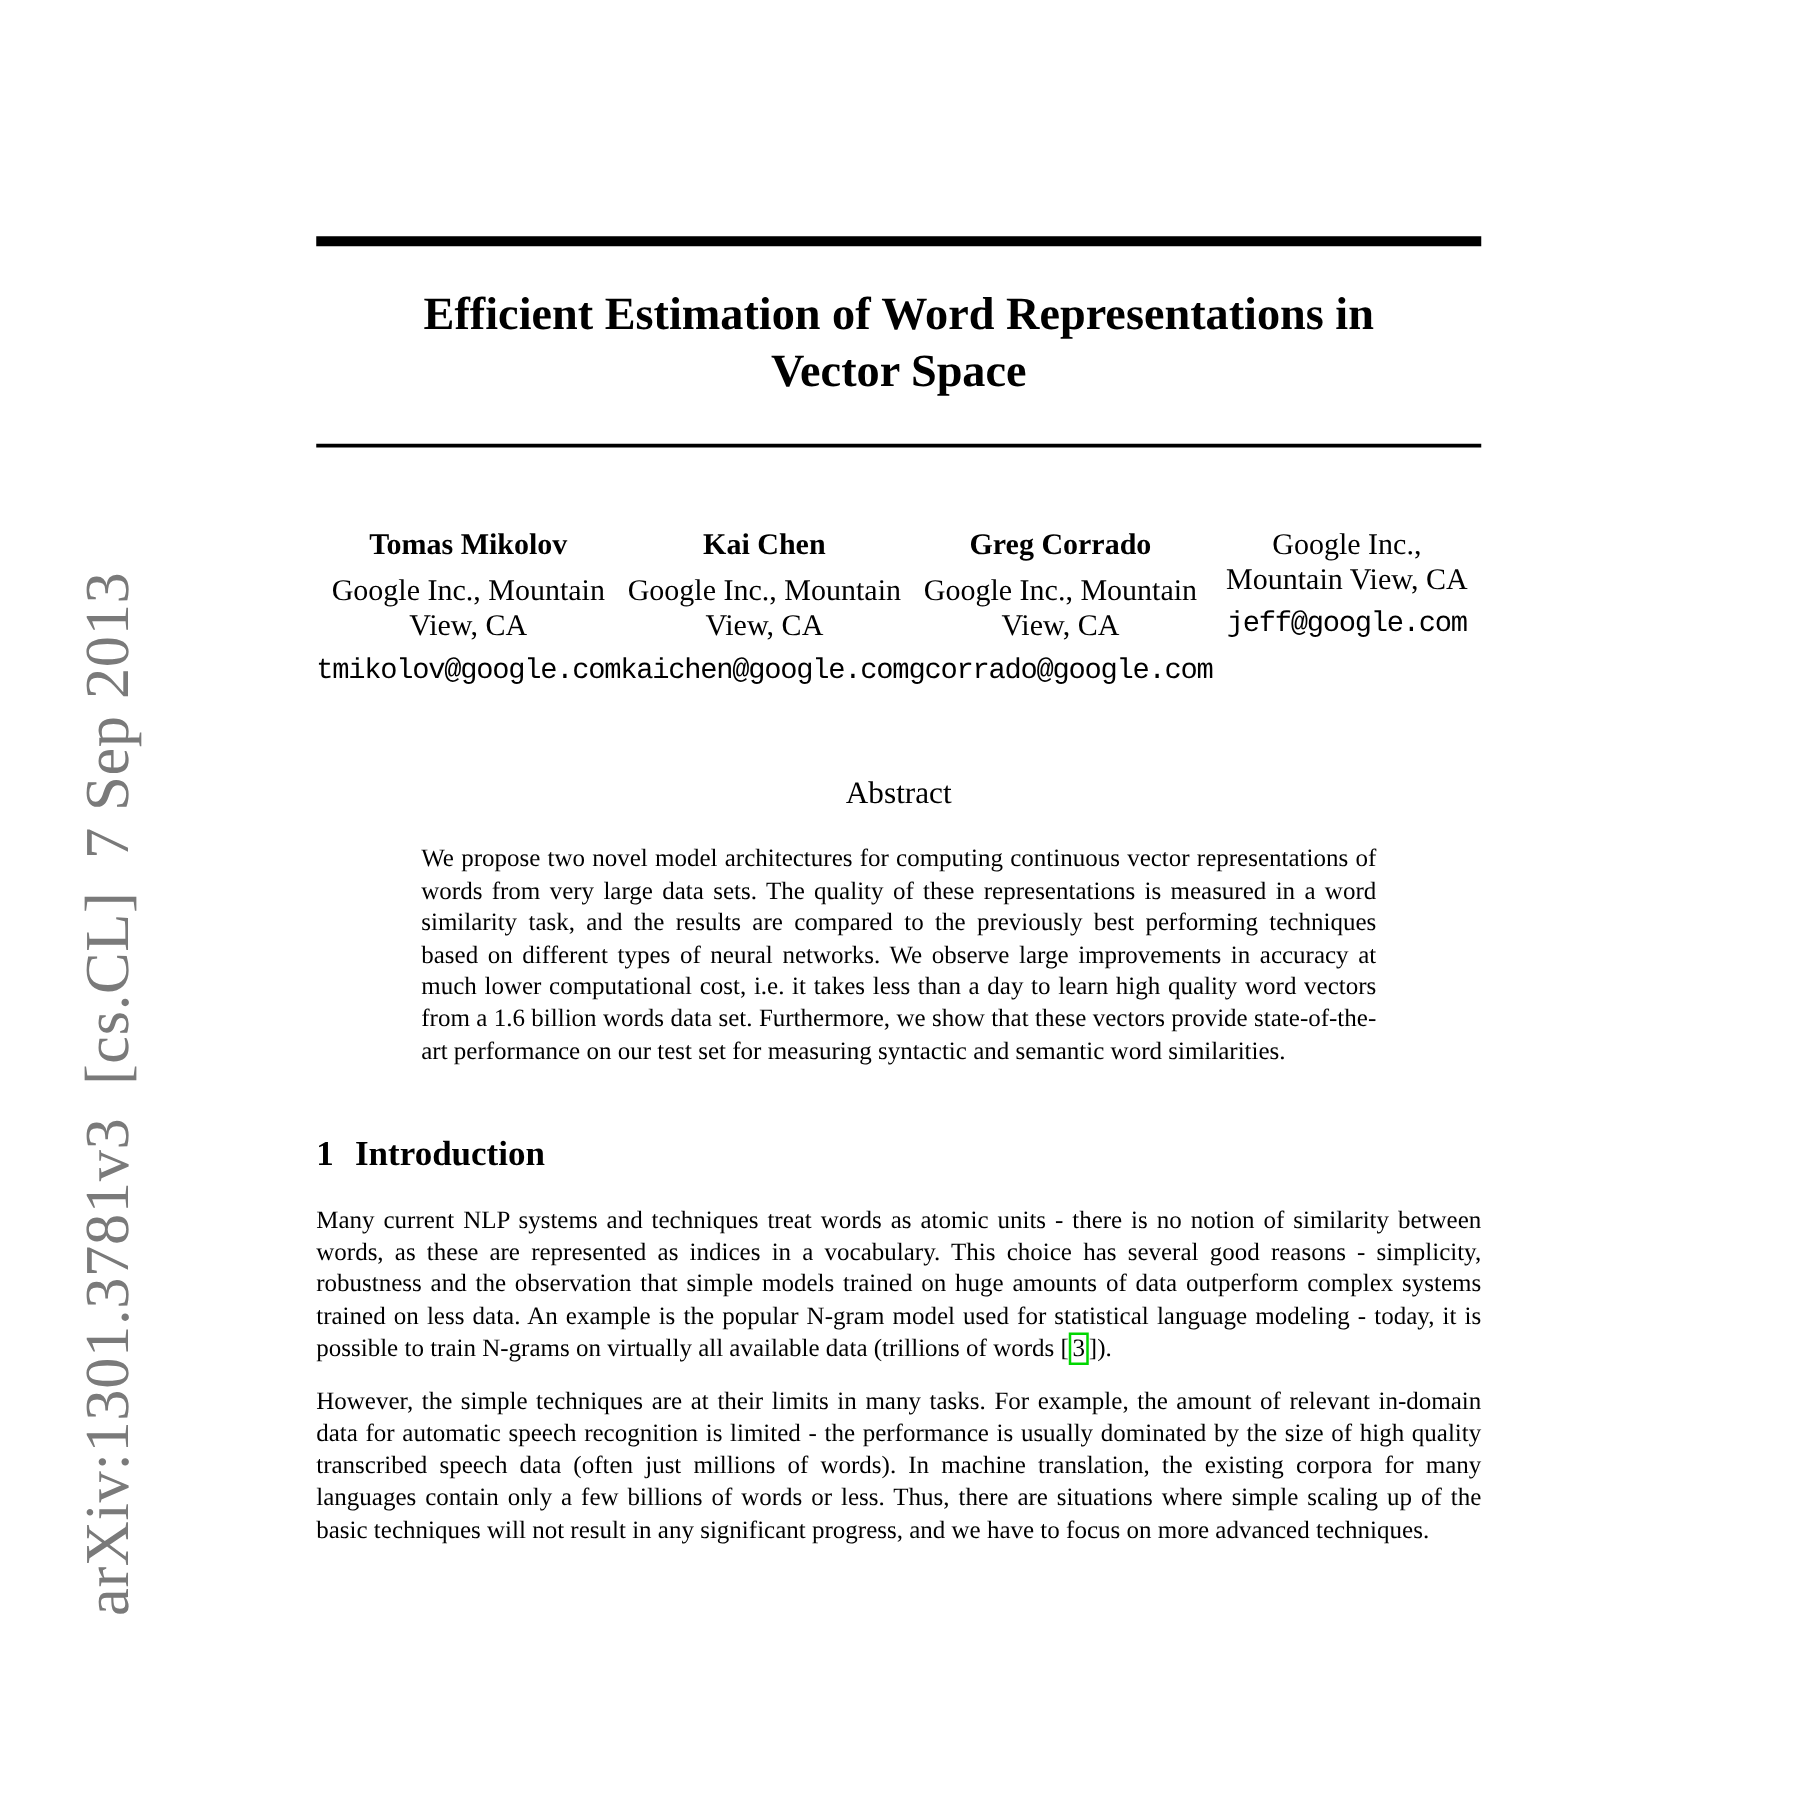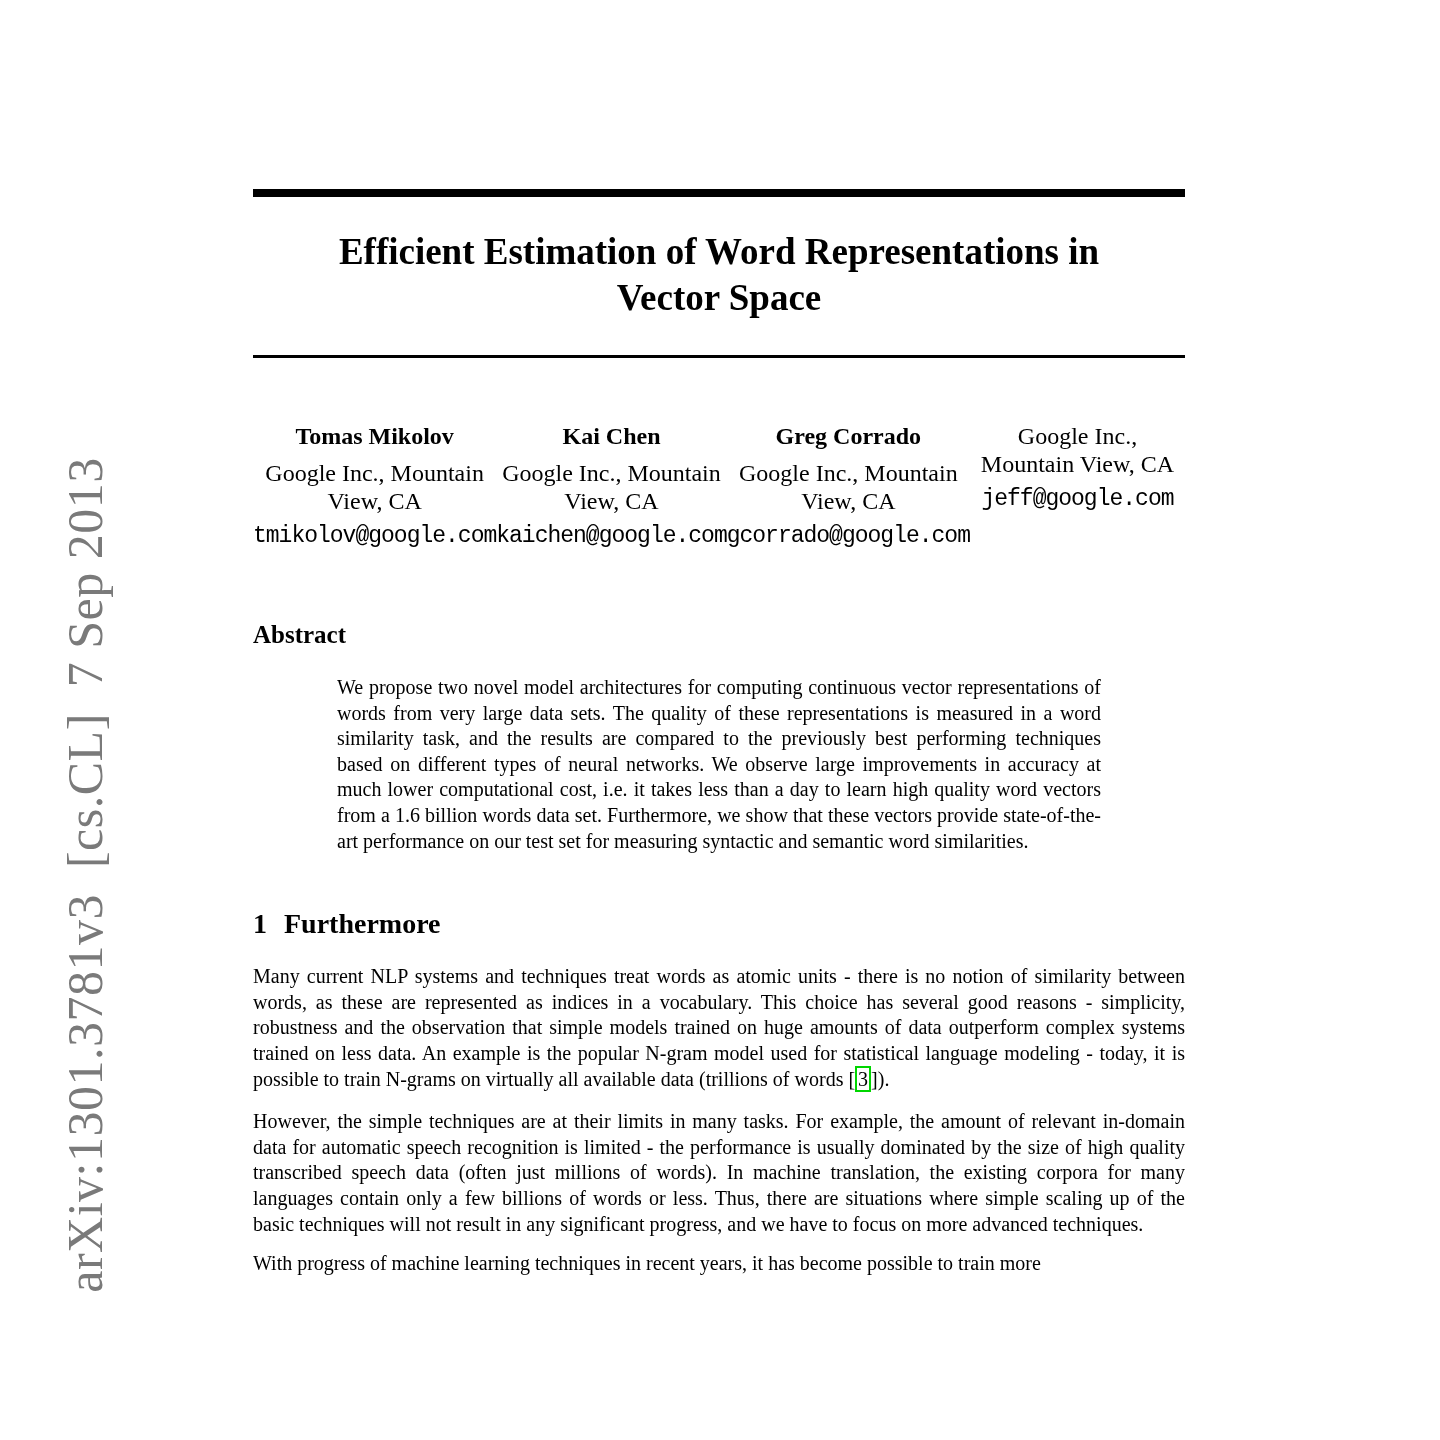--- a/index.html
+++ b/index.html
@@ -73,22 +73,22 @@
   }
   .author-email {
     font-size: 23px;
     line-height: 26px;
     font-family: "Liberation Mono", "DejaVu Sans Mono", monospace;
     letter-spacing: -1px;
   }
   .abstract-heading {
     margin: 72px 0 0 0;
     font-size: 25px;
-    font-weight: bold;
-    text-align: left;
+    font-weight: normal;
+    text-align: center;
   }
   .abstract-body {
     margin: 26px 84px 0 84px;
     font-size: 20px;
     line-height: 25.6px;
     text-align: justify;
   }
   .section-heading {
     margin: 54px 0 0 0;
     font-size: 28px;
@@ -161,26 +161,25 @@
         <div class="author-email">jeff@google.com</div>
       </div>
 
     </div>
 
     <h2 class="abstract-heading">Abstract</h2>
 
     <p class="abstract-body">We propose two novel model architectures for computing continuous vector representations of words from very large data sets. The quality of these representations is measured in a word similarity task, and the results are compared to the previously best performing techniques based on different types of neural networks. We observe large improvements in accuracy at much lower computational cost, i.e. it takes less than a day to learn high quality word vectors from a 1.6 billion words data set. Furthermore, we show that these vectors provide state-of-the-art performance on our test set for measuring syntactic and semantic word similarities.</p>
 
     <h2 class="section-heading">
-      <span class="section-number">1</span><span>Furthermore</span>
+      <span class="section-number">1</span><span>Introduction</span>
     </h2>
 
     <p class="body-par first">
       <span>Many current NLP systems and techniques treat words as atomic units - there is no notion of similarity between words, as these are represented as indices in a vocabulary. This choice has several good reasons - simplicity, robustness and the observation that simple models trained on huge amounts of data outperform complex systems trained on less data. An example is the popular N-gram model used for statistical language modeling - today, it is possible to train N-grams on virtually all available data (trillions of words [</span><span class="cite-link">3</span><span>]).</span>
     </p>
 
     <p class="body-par">However, the simple techniques are at their limits in many tasks. For example, the amount of relevant in-domain data for automatic speech recognition is limited - the performance is usually dominated by the size of high quality transcribed speech data (often just millions of words). In machine translation, the existing corpora for many languages contain only a few billions of words or less. Thus, there are situations where simple scaling up of the basic techniques will not result in any significant progress, and we have to focus on more advanced techniques.</p>
 
-    <p class="body-par last">With progress of machine learning techniques in recent years, it has become possible to train more</p>
 
   </div>
 
 </div>
 
 </body></html>

